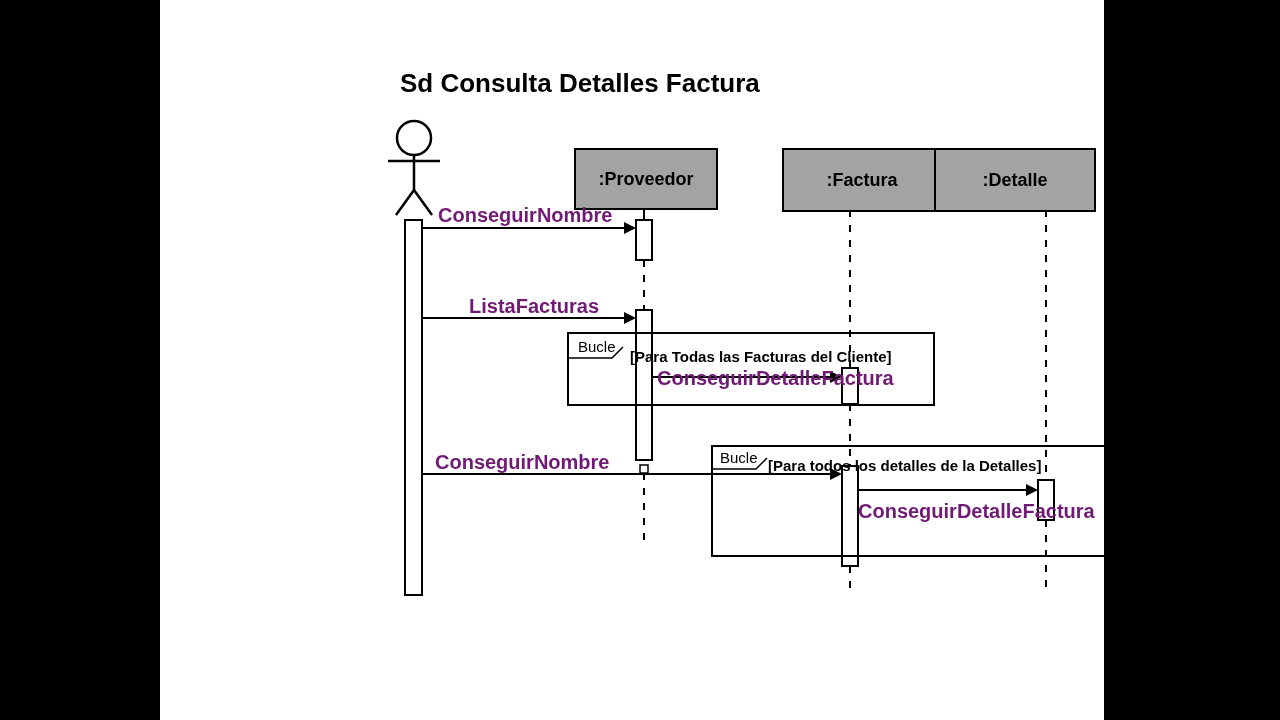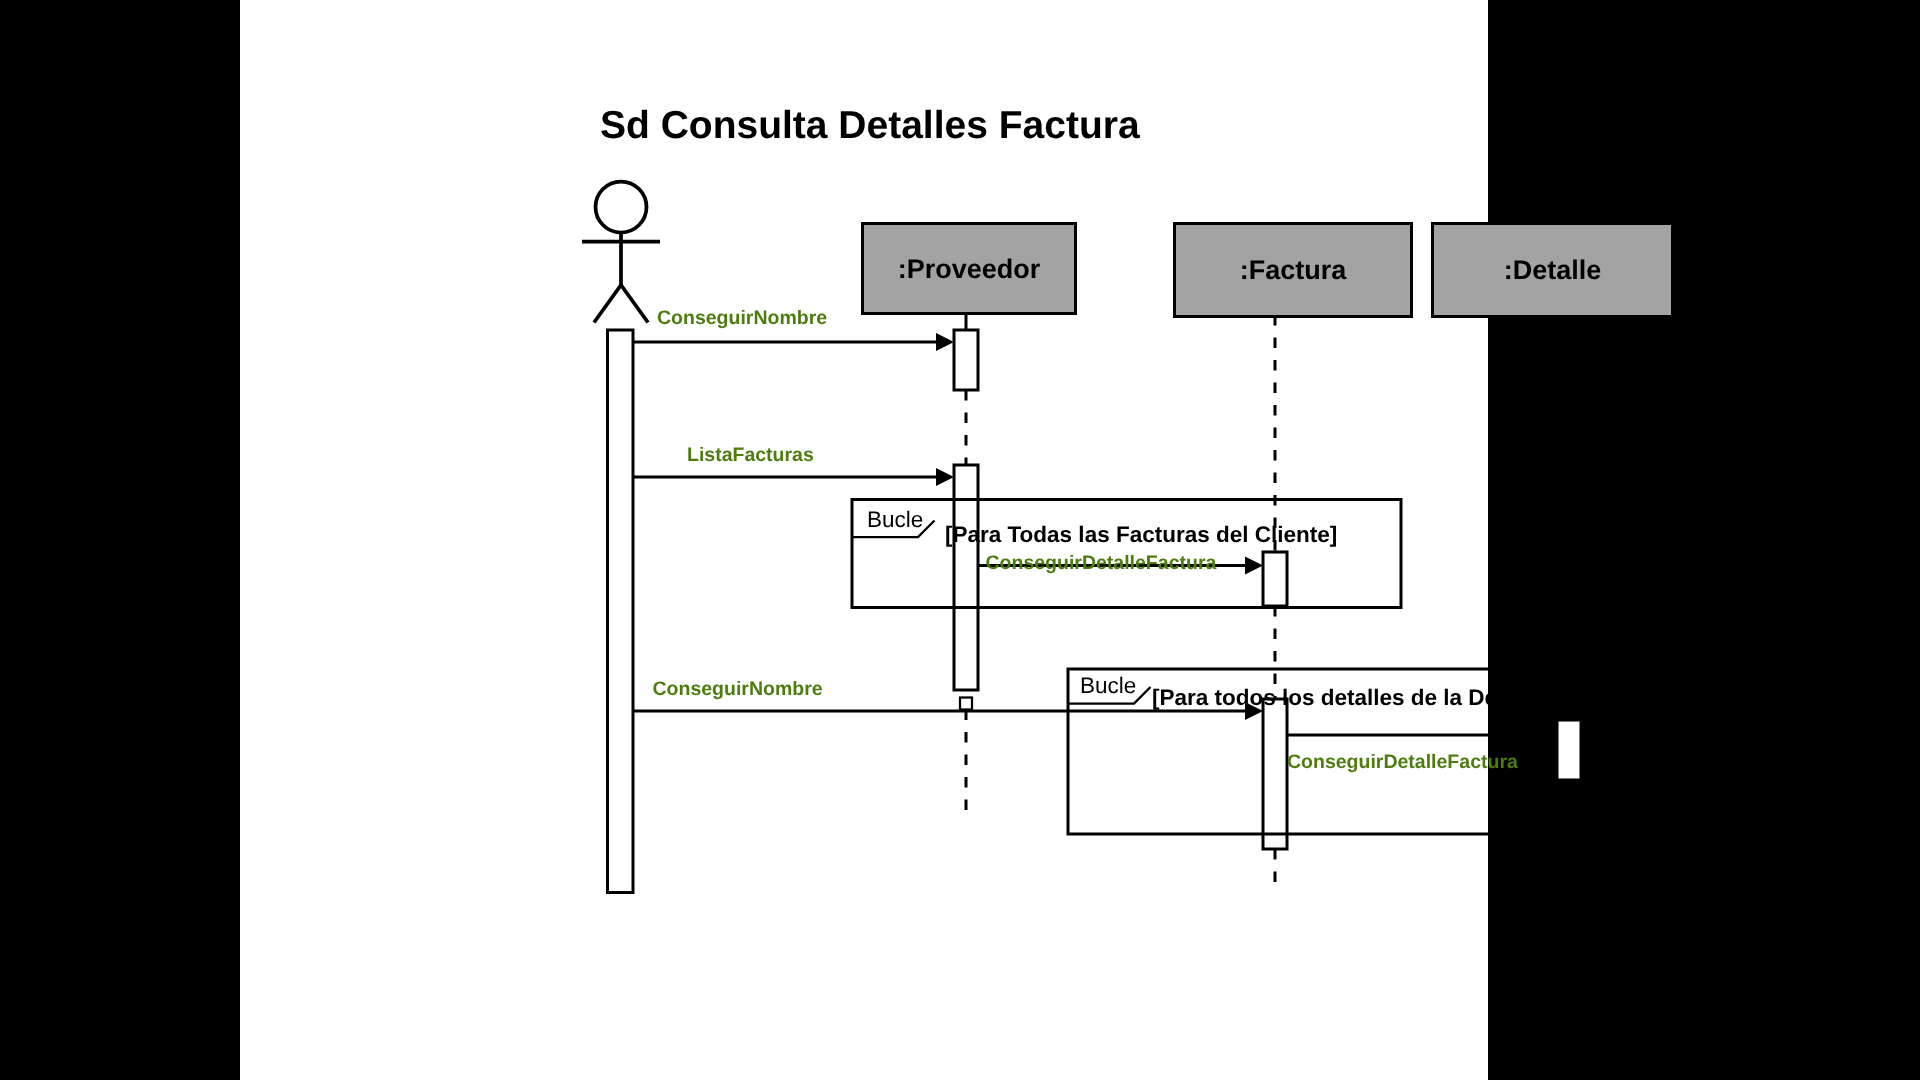--- a/index.html
+++ b/index.html
@@ -7,21 +7,21 @@
     padding: 0;
     width: 1280px;
     height: 720px;
     background: #000;
     font-family: Arial, sans-serif;
   }
   .page {
     position: absolute;
     left: 160px;
     top: 0;
-    width: 832px;
+    width: 944px;
     height: 720px;
     background: #fff;
   }
   .title {
     position: absolute;
     left: 240px;
     top: 68px;
     font-size: 26px;
     font-weight: bold;
     color: #000;
@@ -31,23 +31,23 @@
     border: 2px solid #000;
     background: #a3a3a3;
     display: flex;
     align-items: center;
     justify-content: center;
     font-size: 18px;
     font-weight: bold;
   }
   .msg-label {
     position: absolute;
-    font-size: 13px;
+    font-size: 20px;
     font-weight: bold;
-    color: #4d7c0f;
+    color: #701a75;
     white-space: nowrap;
   }
   .loop-label {
     position: absolute;
     font-size: 15px;
     font-weight: normal;
     color: #000;
   }
   .guard-label {
     position: absolute;
@@ -130,24 +130,24 @@
     <rect x="552" y="446" width="438" height="110" fill="none" stroke="#000" stroke-width="2"></rect>
     <polyline points="552,469 596,469 607,458" fill="none" stroke="#000" stroke-width="1.5"></polyline>
 
     <line x1="698" y1="490" x2="870" y2="490" stroke="#000" stroke-width="2"></line>
     <polygon points="878,490 866,484 866,496" fill="#000"></polygon>
 
   </svg>
 
   <div class="lifeline-box" style="left:414px; top:148px; width:140px; height:58px;">:Proveedor</div>
   <div class="lifeline-box" style="left:622px; top:148px; width:156px; height:60px;text-align:right;">:Factura</div>
-  <div class="lifeline-box" style="left:794px; top:148px; width:158px; height:60px;text-align:center;">:Detalle</div>
+  <div class="lifeline-box" style="left:774px; top:148px; width:158px; height:60px;text-align:center;">:Detalle</div>
 
   <div class="msg-label" style="left:278px; top:204px;">ConseguirNombre</div>
-  <div class="msg-label" style="left:298px; top:295px;text-align:center;">ListaFacturas</div>
+  <div class="msg-label" style="left:309px; top:295px;text-align:center;">ListaFacturas</div>
   <div class="msg-label" style="left:497px; top:367px;">ConseguirDetalleFactura</div>
   <div class="msg-label" style="left:275px; top:451px;">ConseguirNombre</div>
   <div class="msg-label" style="left:698px; top:500px;">ConseguirDetalleFactura</div>
 
   <div class="loop-label" style="left:418px; top:338px;">Bucle</div>
   <div class="guard-label" style="left:470px; top:336px;">[Para Todas las Facturas del Cliente]</div>
 
   <div class="loop-label" style="left:560px; top:449px;">Bucle</div>
   <div class="guard-label" style="left:608px; top:445px;">[Para todos los detalles de la Detalles]</div>
 

